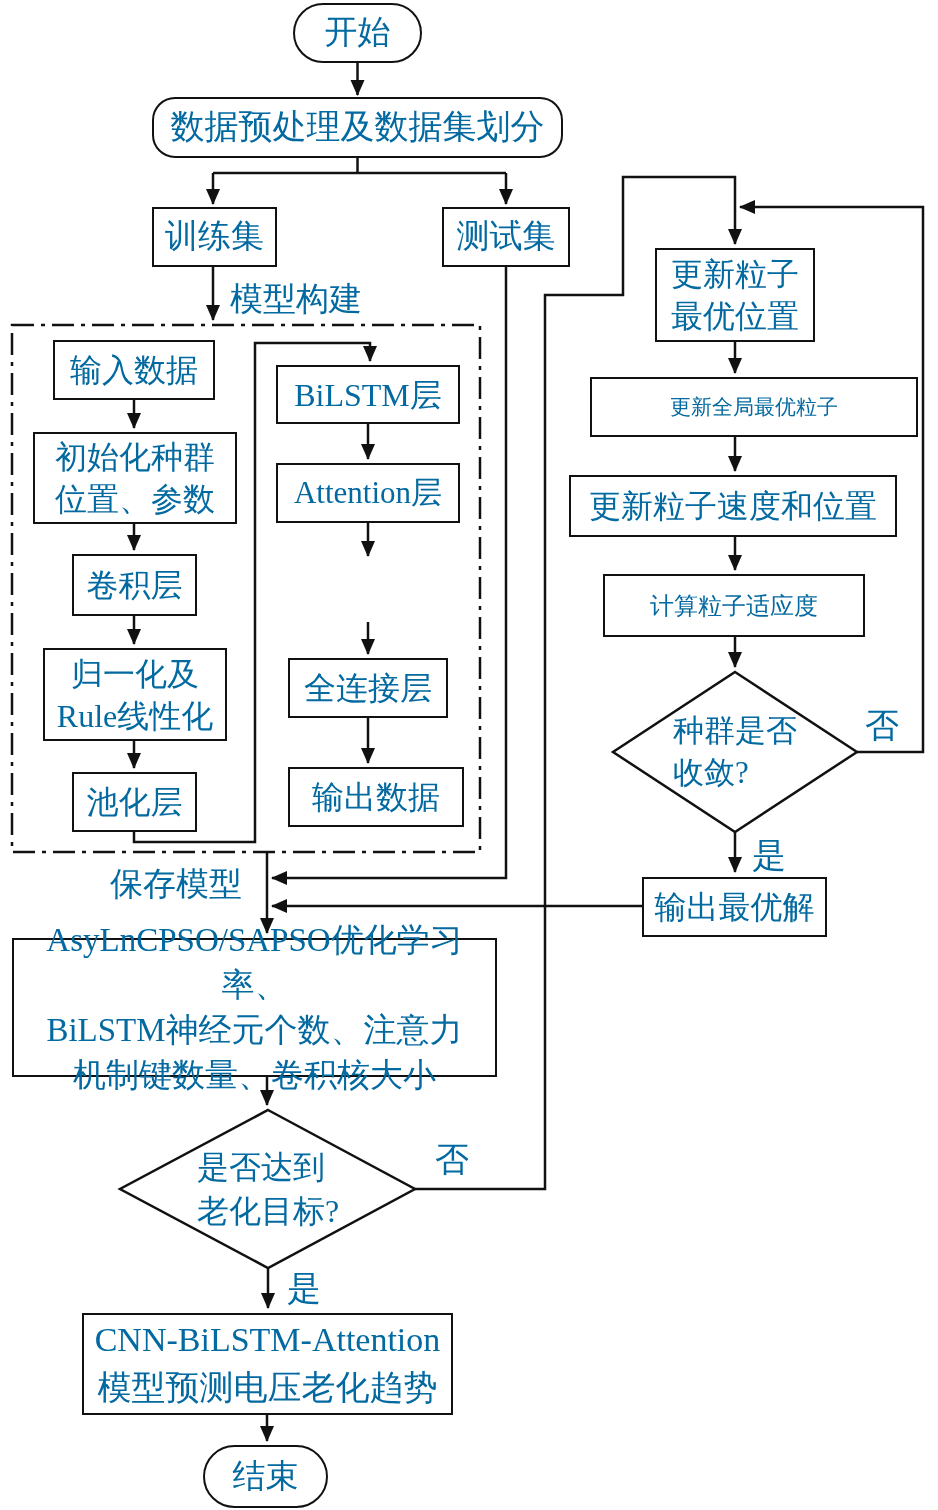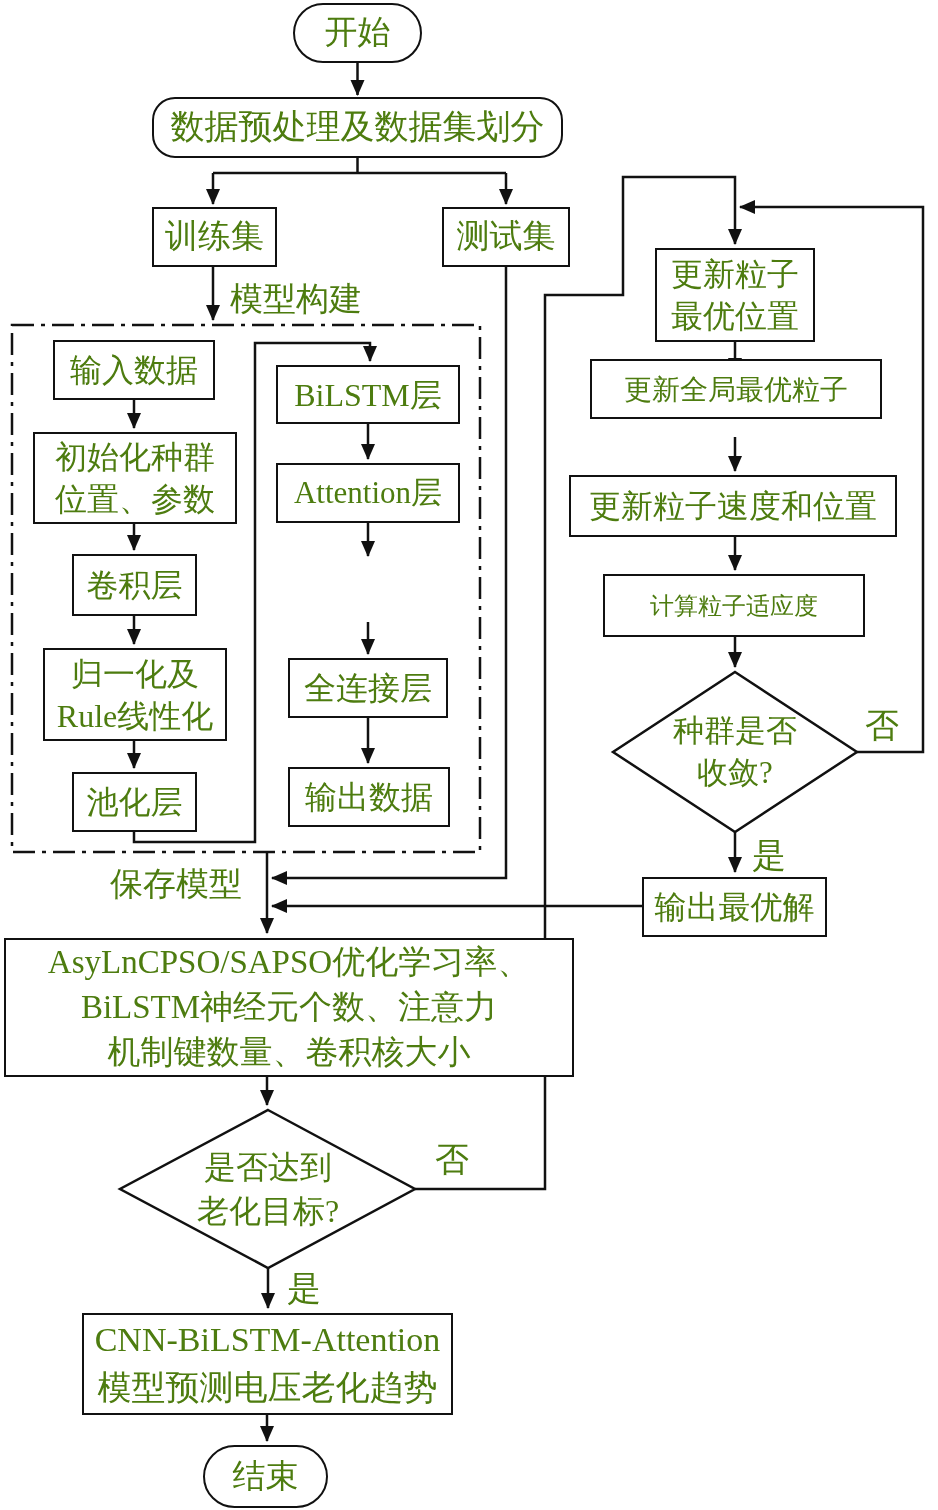--- a/index.html
+++ b/index.html
@@ -1,29 +1,29 @@
 <!DOCTYPE html>
 <html><head>
 <meta charset="utf-8">
 <style>
   html,body{margin:0;padding:0;background:#ffffff;}
   .canvas{
     position:relative;width:938px;height:1510px;background:#ffffff;
-    font-family:"Liberation Serif","DejaVu Serif",serif;color:#4d7c0f;
+    font-family:"Liberation Serif","DejaVu Serif",serif;color:#0369a1;
     overflow:hidden;
   }
   .node{
     position:absolute;box-sizing:border-box;background:#ffffff;
     border:2.5px solid #111;display:flex;align-items:center;justify-content:center;
     text-align:center;white-space:pre-line;line-height:1.25;z-index:2;
   }
   .oval{border-radius:32px;}
   .plain{
     position:absolute;box-sizing:border-box;background:transparent;border:none;
-    display:flex;align-items:center;justify-content:center;text-align:center;
+    display:flex;align-items:center;justify-content:center;
     white-space:pre-line;z-index:3;
   }
   .edge-label{position:absolute;z-index:3;white-space:nowrap;}
   svg{position:absolute;left:0;top:0;z-index:1;}
   svg path{fill:none;stroke:#111;stroke-width:2.5;}
   svg polygon.diamond{fill:#ffffff;stroke:#111;stroke-width:2.5;}
   svg rect.module{fill:none;stroke:#111;stroke-width:2.5;stroke-dasharray:22 7 4 7;}
 </style>
 </head>
 <body>
@@ -83,32 +83,32 @@
   <div class="node" style="left:33px;top:432px;width:204px;height:92px;font-size:32px;line-height:42px;">初始化种群
 位置、参数</div>
   <div class="node" style="left:72px;top:554px;width:125px;height:62px;font-size:32px;">卷积层</div>
   <div class="node" style="left:43px;top:648px;width:184px;height:93px;font-size:32px;line-height:42px;">归一化及
 Rule线性化</div>
   <div class="node" style="left:72px;top:772px;width:125px;height:60px;font-size:32px;">池化层</div>
 
   <div class="node" style="left:276px;top:365px;width:184px;height:59px;font-size:32px;">BiLSTM层</div>
   <div class="node" style="left:276px;top:463px;width:184px;height:60px;font-size:31px;">Attention层</div>
   <div class="node" style="left:288px;top:658px;width:160px;height:60px;font-size:32px;">全连接层</div>
-  <div class="node" style="left:288px;top:767px;width:162px;height:60px;font-size:32px;">输出数据</div>
+  <div class="node" style="left:288px;top:767px;width:176px;height:60px;font-size:32px;">输出数据</div>
 
   <div class="node" style="left:655px;top:248px;width:160px;height:94px;font-size:32px;line-height:42px;">更新粒子
 最优位置</div>
-  <div class="node" style="left:590px;top:359px;width:292px;height:60px;font-size:28px;">更新全局最优粒子</div>
+  <div class="node" style="left:590px;top:377px;width:328px;height:60px;font-size:21px;">更新全局最优粒子</div>
   <div class="node" style="left:569px;top:475px;width:328px;height:62px;font-size:32px;">更新粒子速度和位置</div>
   <div class="node" style="left:603px;top:574px;width:262px;height:63px;font-size:24px;">计算粒子适应度</div>
   <div class="plain" style="left:613px;top:677px;width:244px;height:150px;font-size:31px;line-height:42px;">种群是否
 收敛?</div>
   <div class="node" style="left:642px;top:877px;width:185px;height:60px;font-size:32px;">输出最优解</div>
 
-  <div class="node" style="left:4px;top:938px;width:570px;height:139px;font-size:33px;line-height:45px;">AsyLnCPSO/SAPSO优化学习率、
+  <div class="node" style="left:12px;top:938px;width:485px;height:139px;font-size:33px;line-height:45px;">AsyLnCPSO/SAPSO优化学习率、
 BiLSTM神经元个数、注意力
 机制键数量、卷积核大小</div>
   <div class="plain" style="left:120px;top:1114px;width:296px;height:150px;font-size:32px;line-height:44px;">是否达到
 老化目标?</div>
   <div class="node" style="left:82px;top:1313px;width:371px;height:102px;font-size:34px;line-height:48px;">CNN-BiLSTM-Attention
 模型预测电压老化趋势</div>
 
   <div class="edge-label" style="left:230px;top:277px;font-size:33px;">模型构建</div>
   <div class="edge-label" style="left:110px;top:862px;font-size:33px;">保存模型</div>
   <div class="edge-label" style="left:865px;top:703px;font-size:34px;">否</div>

